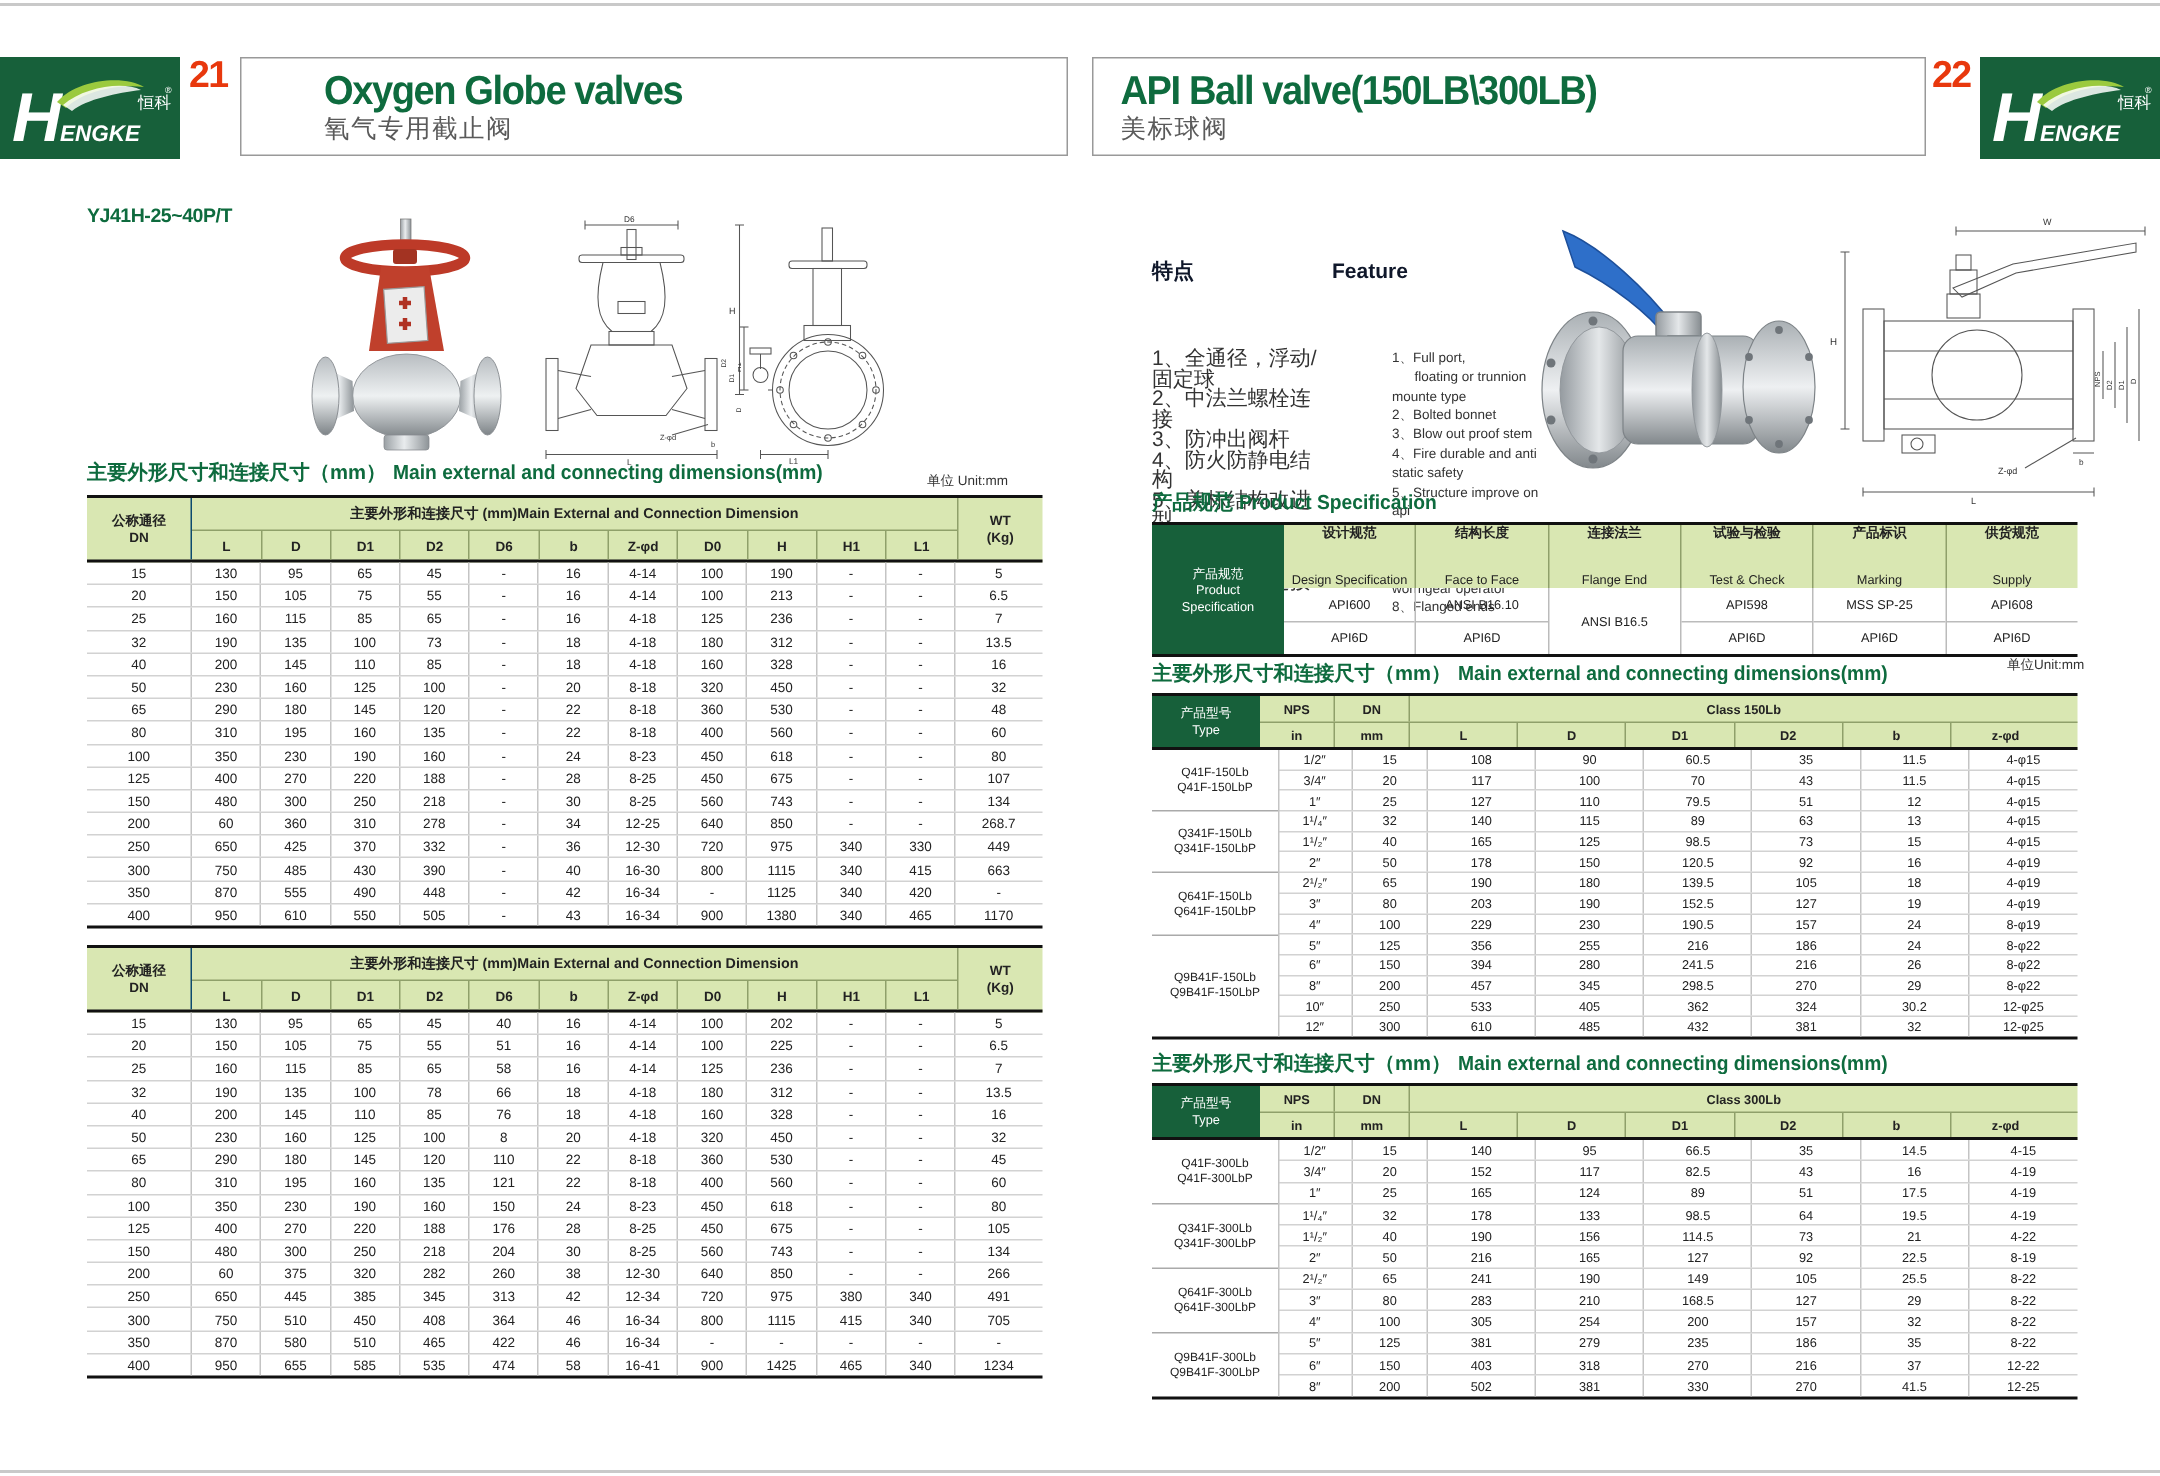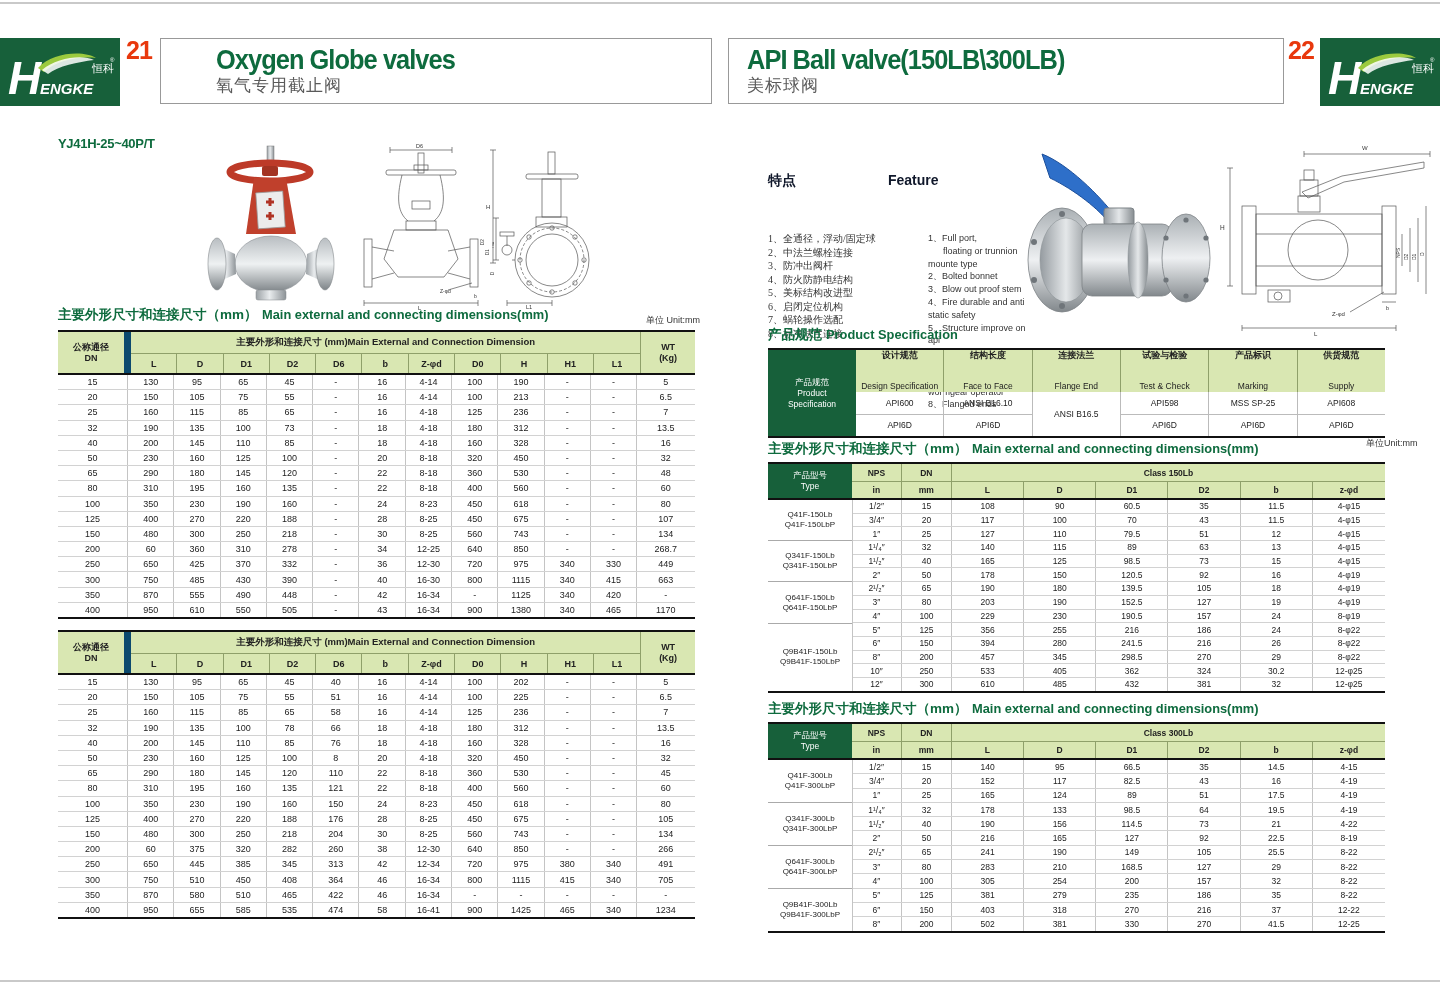--- a/index.html
+++ b/index.html
@@ -10,62 +10,62 @@
   
   .logo-block{position:absolute;top:38px;width:120px;height:68px;background:#17603a;}
   .pagenum{position:absolute;top:36px;font-size:25px;font-weight:bold;color:#e8380d;
            font-family:"Liberation Sans",sans-serif;letter-spacing:-1px;}
   .title-box{position:absolute;top:38px;height:66px;border:1px solid #999;background:#fff;box-sizing:border-box;}
   .t-en{font-weight:bold;color:#0e6b3e;font-size:27px;letter-spacing:-1px;transform:scaleX(.94);transform-origin:left;line-height:30px;margin-top:6px;}
   .t-zh{color:#5a5a5a;font-size:17px;line-height:22px;letter-spacing:1px;}
   .model-label{position:absolute;color:#0e6b3e;font-weight:bold;font-size:13px;letter-spacing:-.3px;}
   .sec-title{position:absolute;font-weight:bold;font-size:13.5px;color:#0e6b3e;letter-spacing:0;}
   .sec-title .st-en{margin-left:4px;transform:scaleX(.95);display:inline-block;transform-origin:left;}
-  .unit{position:absolute;font-size:9px;color:#333;margin-left:28px;}
+  .unit{position:absolute;font-size:9px;color:#333;}
   
   .ltbl{position:absolute;left:58px;width:637px;border-top:2px solid #111;border-bottom:2px solid #111;background:#fff;}
   .lhead{display:flex;background:#d9e7b2;border-bottom:2px solid #111;}
-  .lhead .dnh{width:70px;border-right:7px solid #0c4a6e;display:flex;flex-direction:column;justify-content:center;align-items:center;font-size:9px;font-weight:bold;line-height:11px;}
+  .lhead .dnh{width:70px;border-right:1px solid #0c4a6e;display:flex;flex-direction:column;justify-content:center;align-items:center;font-size:9px;font-weight:bold;line-height:11px;}
   .lhead .mid{flex:1;}
   .lhead .span-top{height:21px;display:flex;align-items:center;justify-content:center;font-size:9.5px;font-weight:bold;border-bottom:1px solid #8fa06a;}
   .hcols{display:flex;height:19px;}
   .hcols span{width:46.3px;display:flex;align-items:center;justify-content:center;font-size:9px;font-weight:bold;border-right:1px solid #8fa06a;box-sizing:border-box;}
   .hcols span:last-child{border-right:none;}
   .lhead .wth{width:57px;border-left:1px solid #8fa06a;display:flex;flex-direction:column;justify-content:center;align-items:center;font-size:9px;font-weight:bold;line-height:11px;}
   .lmodels{position:relative;height:16px;border-bottom:1px solid #c9c9c9;font-size:8.5px;font-weight:bold;color:#222;}
   .lmodels span{position:absolute;top:2px;width:115px;text-align:center;}
   .lmodels .m1{left:150px;} .lmodels .m2{left:232px;}
   .lrow{display:flex;height:14.2px;border-bottom:1px solid #d2d2d2;align-items:stretch;}
   .lrows .lrow:last-child{border-bottom:none;}
   .lrow span{width:46.3px;border-right:1px solid #c4c4c4;display:flex;align-items:center;justify-content:center;font-size:9px;box-sizing:border-box;}
   .lrow span:first-child{width:70px;}
   .lrow span:last-child{width:57px;border-right:none;}
   
   .feat-title{position:absolute;font-size:14px;font-weight:bold;color:#0f172a;}
   .feat-list{position:absolute;list-style:none;margin:0;padding:0;color:#333;white-space:pre-wrap;}
-  .feat-zh li{font-size:10px;line-height:13.5px;font-family:Liberation Serif, serif;}
+  .feat-zh li{font-size:14px;line-height:13.5px;}
   .feat-en li{font-size:9px;line-height:12.8px;margin-left:40px;}
   
   .spec{position:absolute;left:768px;top:348px;width:617px;border-top:2px solid #111;border-bottom:2px solid #111;display:flex;}
   .spec .lead{width:88px;background:#17603a;color:#fff;display:flex;flex-direction:column;justify-content:center;align-items:center;font-size:8.5px;line-height:11px;}
   .spec .cols{flex:1;display:flex;flex-direction:column;}
   .spec .hrow{display:flex;background:#d9e7b2;height:42px;}
   .spec .hrow div{flex:1;border-right:1px solid #8fa06a;display:flex;flex-direction:column;justify-content:center;align-items:center;font-size:8.5px;line-height:11px;gap:20px;}
   .spec .hrow div:last-child{border-right:none;}
   .spec .hrow b{font-size:9px;}
   .spec .body{display:flex;height:44px;position:relative;}
   .spec .bcol{flex:1;display:flex;flex-direction:column;border-right:1px solid #bbb;}
   .spec .bcol:last-child{border-right:none;}
   .spec .bcol div{flex:1;display:flex;align-items:center;justify-content:center;font-size:8.5px;border-bottom:1px solid #bbb;}
   .spec .bcol div:last-child{border-bottom:none;}
   .spec .bcol .merged{border-bottom:none;}
   
   .rtbl{position:absolute;left:768px;width:617px;border-top:2px solid #111;border-bottom:2px solid #111;}
   .rhead{display:flex;background:#d9e7b2;border-bottom:2px solid #111;}
-  .rhead .type{width:84px;background:#17603a;color:#fff;display:flex;flex-direction:column;justify-content:center;align-items:center;font-size:8.5px;line-height:11px;}
+  .rhead .type{width:72px;background:#17603a;color:#fff;display:flex;flex-direction:column;justify-content:center;align-items:center;font-size:8.5px;line-height:11px;}
   .rhead .hr2{flex:1;}
   .rhead .row1{display:flex;height:17px;border-bottom:1px solid #8fa06a;}
   .rhead .row1 div,.rhead .row2 div{display:flex;align-items:center;justify-content:center;font-size:8.5px;font-weight:bold;border-right:1px solid #8fa06a;box-sizing:border-box;}
   .rhead .row1 div:last-child,.rhead .row2 div:last-child{border-right:none;}
   .rhead .nps,.rhead .dn{width:50px;}
   .rhead .cls{flex:1;}
   .rhead .row2{display:flex;height:16px;}
   .rhead .vcol{width:72.2px;}
   .rbody{position:relative;}
   .rtype{position:absolute;left:0;top:0;bottom:0;width:84px;display:flex;flex-direction:column;border-right:1px solid #c4c4c4;}

